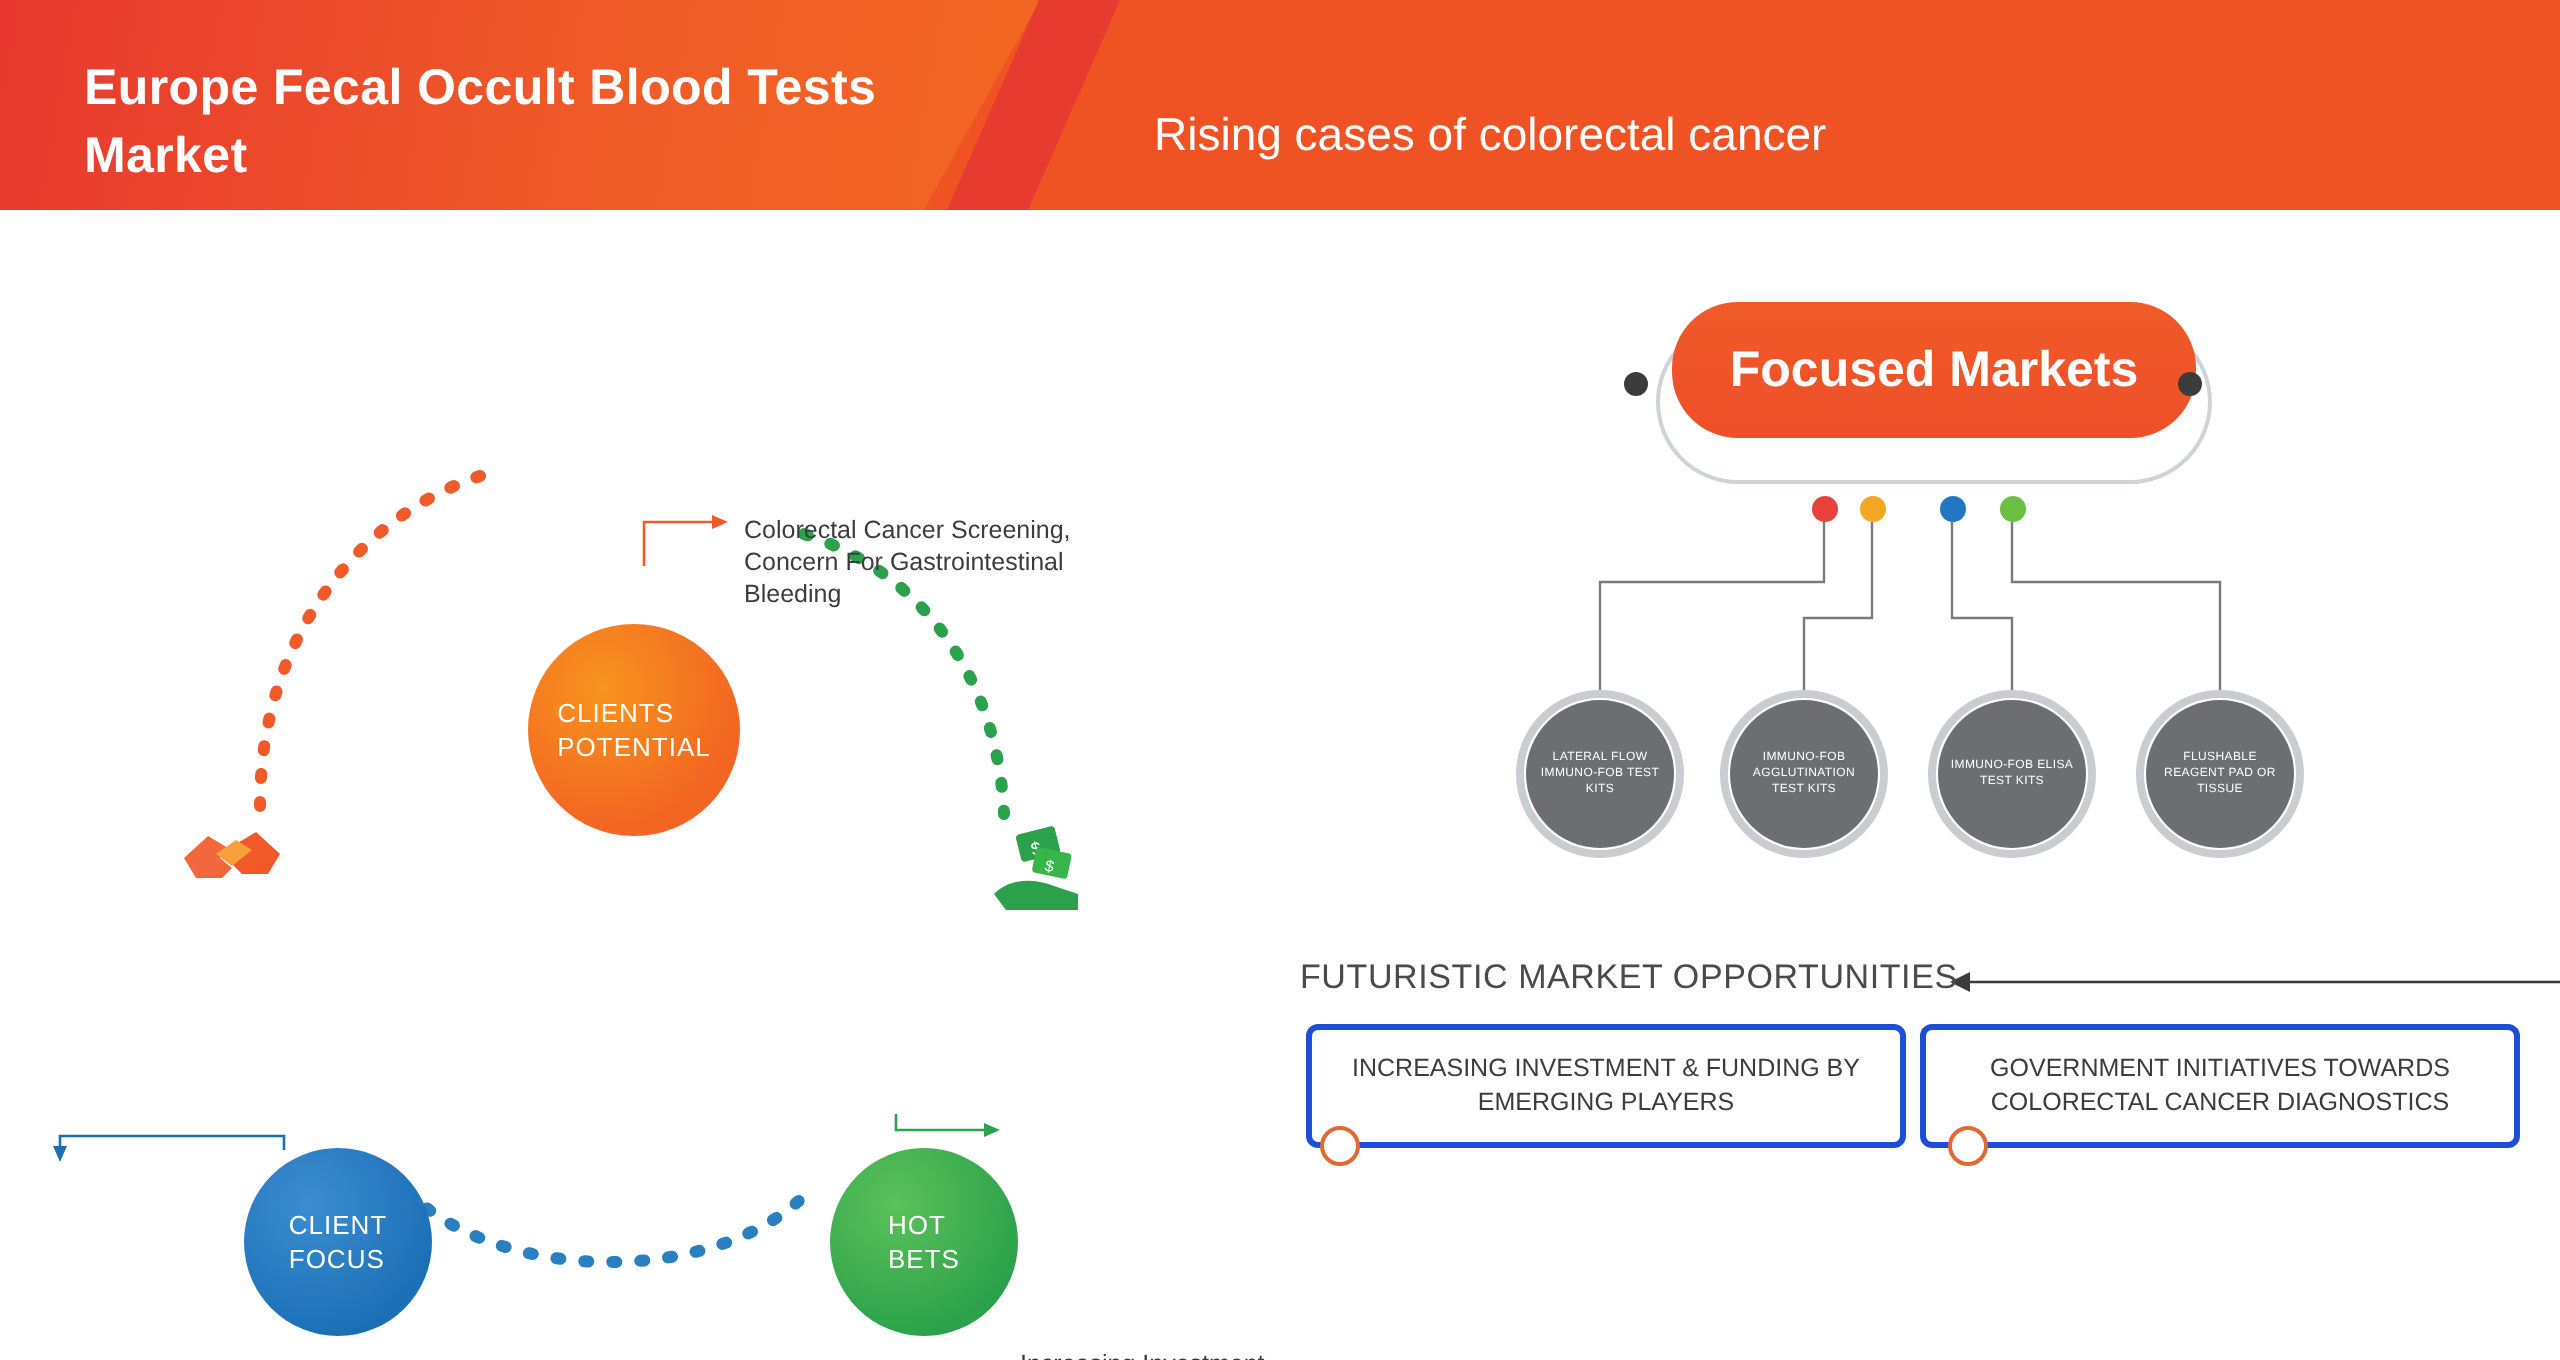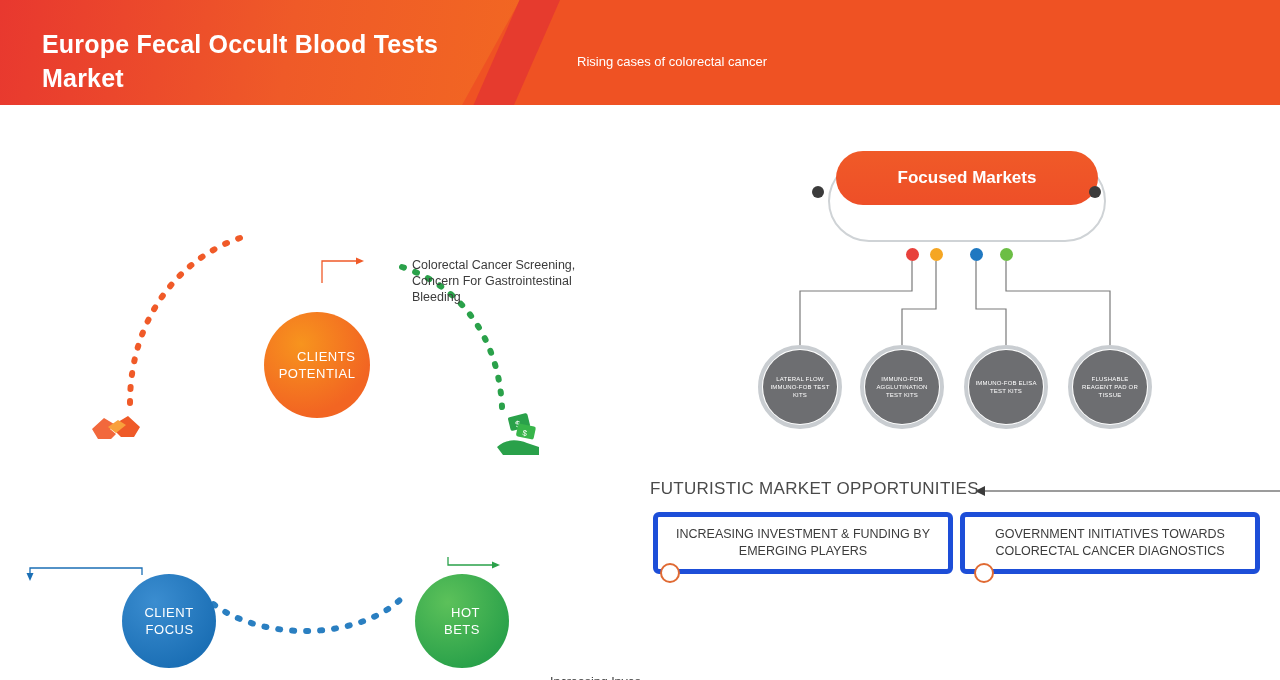--- a/index.html
+++ b/index.html
@@ -33,75 +33,75 @@
     clip-path:polygon(55% 0, 100% 0, 45% 100%, 0 100%);
   }
   .header .title {
     position:absolute; left:42px; top:27px; width:430px;
     color:#fff; font-size:25px; font-weight:bold; line-height:34px;
     letter-spacing:.2px;
     z-index:3;
   }
   .header .subtitle {
     position:absolute; left:577px; top:54px;
-    color:#fff; font-size:13px; font-weight:normal;
+    color:#fff; font-size:23px; font-weight:normal;
     z-index:3;
   }
 
   
   .left-panel { position:absolute; left:0; top:113px; width:640px; height:567px; background:#fff; }
   .right-panel { position:absolute; left:640px; top:113px; width:640px; height:567px; background:#fff; }
 
   
   .circle {
     position:absolute; border-radius:50%;
     display:flex; align-items:center; justify-content:center;
-    text-align:right; color:#fff; text-transform:uppercase;
+    text-align:left; color:#fff; text-transform:uppercase;
     line-height:17px; letter-spacing:.5px;
   }
   #c-clients {
     left:264px; top:199px; width:106px; height:106px;
     background:radial-gradient(circle at 35% 30%, #f7941e 0%, #f26522 70%);
     font-size:13px;
   }
   #c-client-focus {
     left:122px; top:461px; width:94px; height:94px;
     background:radial-gradient(circle at 35% 30%, #3b8dd0 0%, #1b6fb5 75%);
     font-size:13px;
   }
   #c-hot-bets {
     left:415px; top:461px; width:94px; height:94px;
     background:radial-gradient(circle at 35% 30%, #5cc15a 0%, #2aa14a 75%);
     font-size:13px;
   }
 
   
-  .note { position:absolute; font-size:12.5px; line-height:16px; color:#3c3c3c;margin-left:40px; }
+  .note { position:absolute; font-size:12.5px; line-height:16px; color:#3c3c3c; }
   #note-clients { left:372px; top:144px; width:180px; }
   #note-bets    { left:510px; top:561px; width:130px; }
 
   
   svg.deco { position:absolute; left:0; top:0; width:640px; height:567px; overflow:visible; }
 
   
   .ill { position:absolute; }
   #ill-handshake { left:88px; top:294px; font-size:34px; color:#f2683c; }
   #ill-money     { left:495px; top:300px; font-size:30px; color:#2aa14a; }
 
   
   .pill-outer {
     position:absolute; left:828px; top:160px; width:278px; height:82px;
     border:2px solid #cfd3d6; border-radius:42px; background:#fff;
   }
   .pill-inner {
-    position:absolute; left:836px; top:151px; width:262px; height:54px;
+    position:absolute; left:836px; top:151px; width:262px; height:68px;
     border-radius:33px;
     background:linear-gradient(180deg,#f05a28 0%,#ee4f28 100%);
     display:flex; align-items:center; justify-content:center;
-    color:#fff; font-size:17px; font-weight:bold;
+    color:#fff; font-size:25px; font-weight:bold;
   }
   .pill-dot {
     position:absolute; width:12px; height:12px; border-radius:50%; background:#3b3b3b;
   }
   #pill-dot-left  { left:812px; top:186px; }
   #pill-dot-right { left:1089px; top:186px; }
 
   
   .node-dot { position:absolute; width:13px; height:13px; border-radius:50%; }
 
@@ -126,21 +126,21 @@
   #donut-2 { left:860px; top:345px; }
   #donut-3 { left:964px; top:345px; }
   #donut-4 { left:1068px; top:345px; }
 
   
   .fm-title {
     position:absolute; left:650px; top:479px;
     font-size:17px; color:#4a4a4a; letter-spacing:.3px;
   }
   .fm-box {
-    position:absolute; height:62px; border:5px solid #1d4ed8; border-radius:6px;
+    position:absolute; height:62px; border:3px solid #1d4ed8; border-radius:6px;
     display:flex; align-items:center; justify-content:center; text-align:center;
     font-size:12.5px; line-height:17px; color:#3c3c3c; padding:0 14px;
     background:#fff;
   }
   #fm-box-1 { left:653px; top:512px; width:300px; }
   #fm-box-2 { left:960px; top:512px; width:300px; }
   .fm-ring {
     position:absolute; width:20px; height:20px; border-radius:50%;
     border:2px solid #e06a33; background:#fff;
   }

